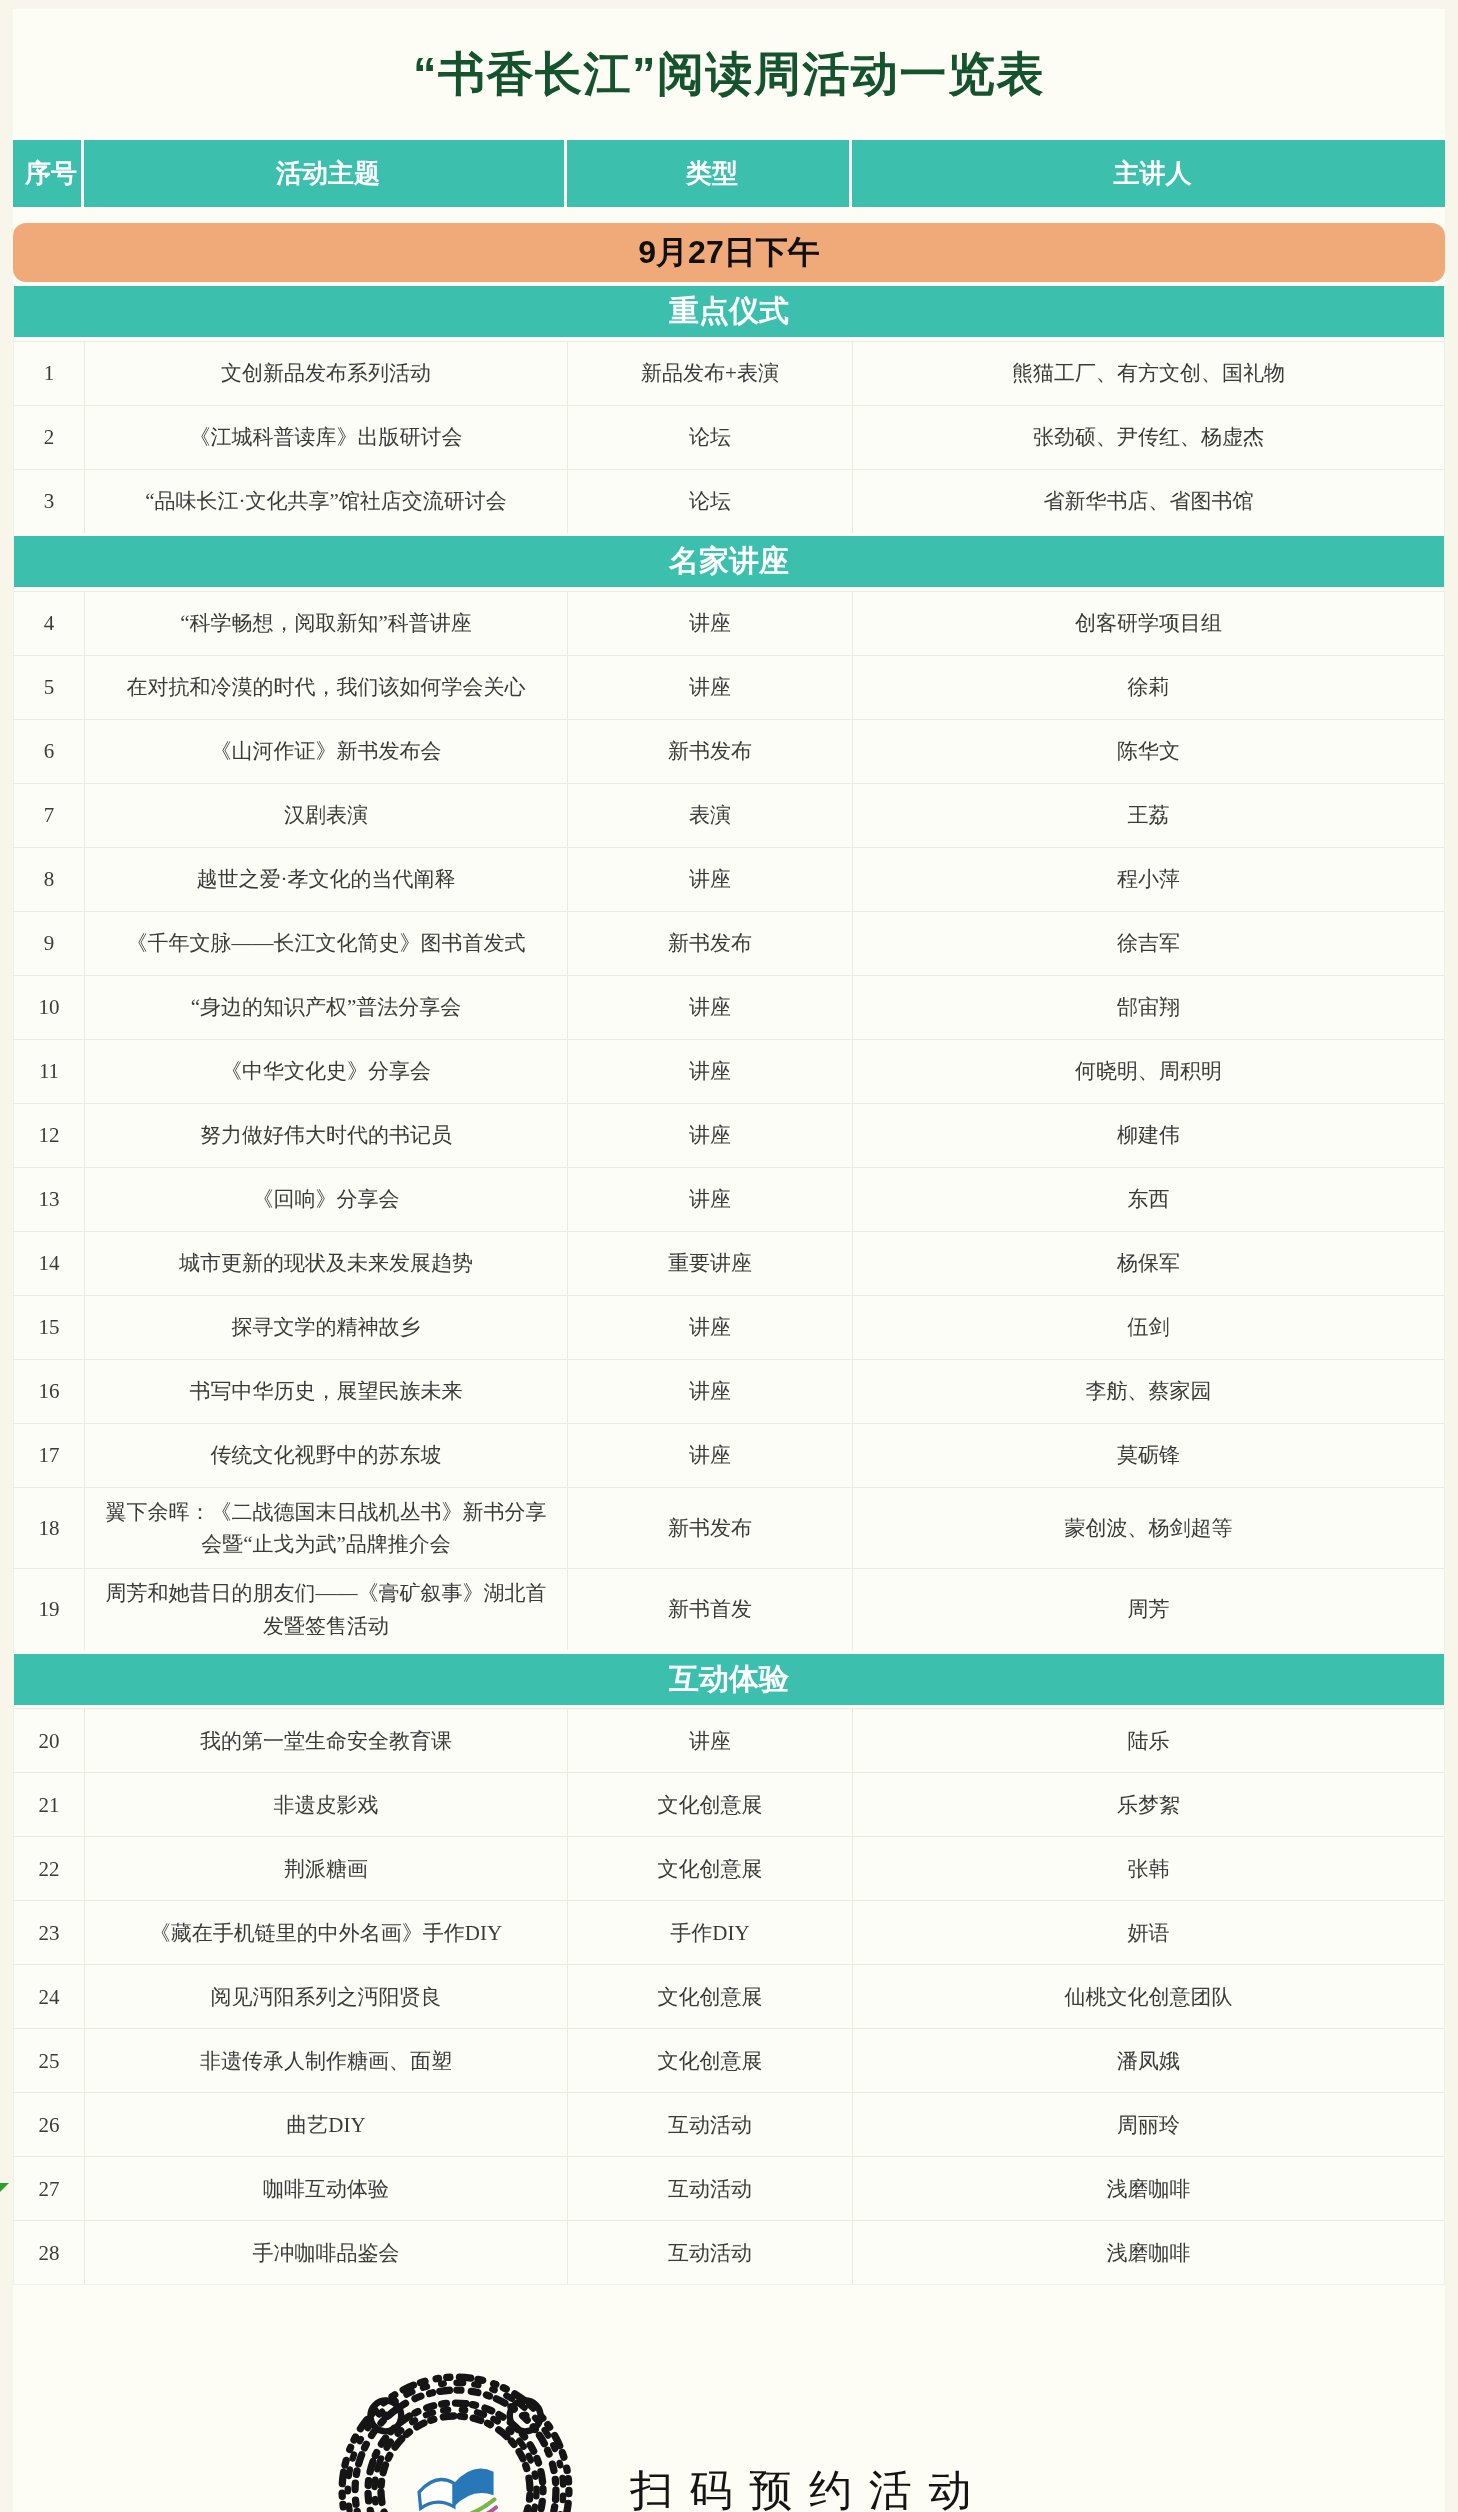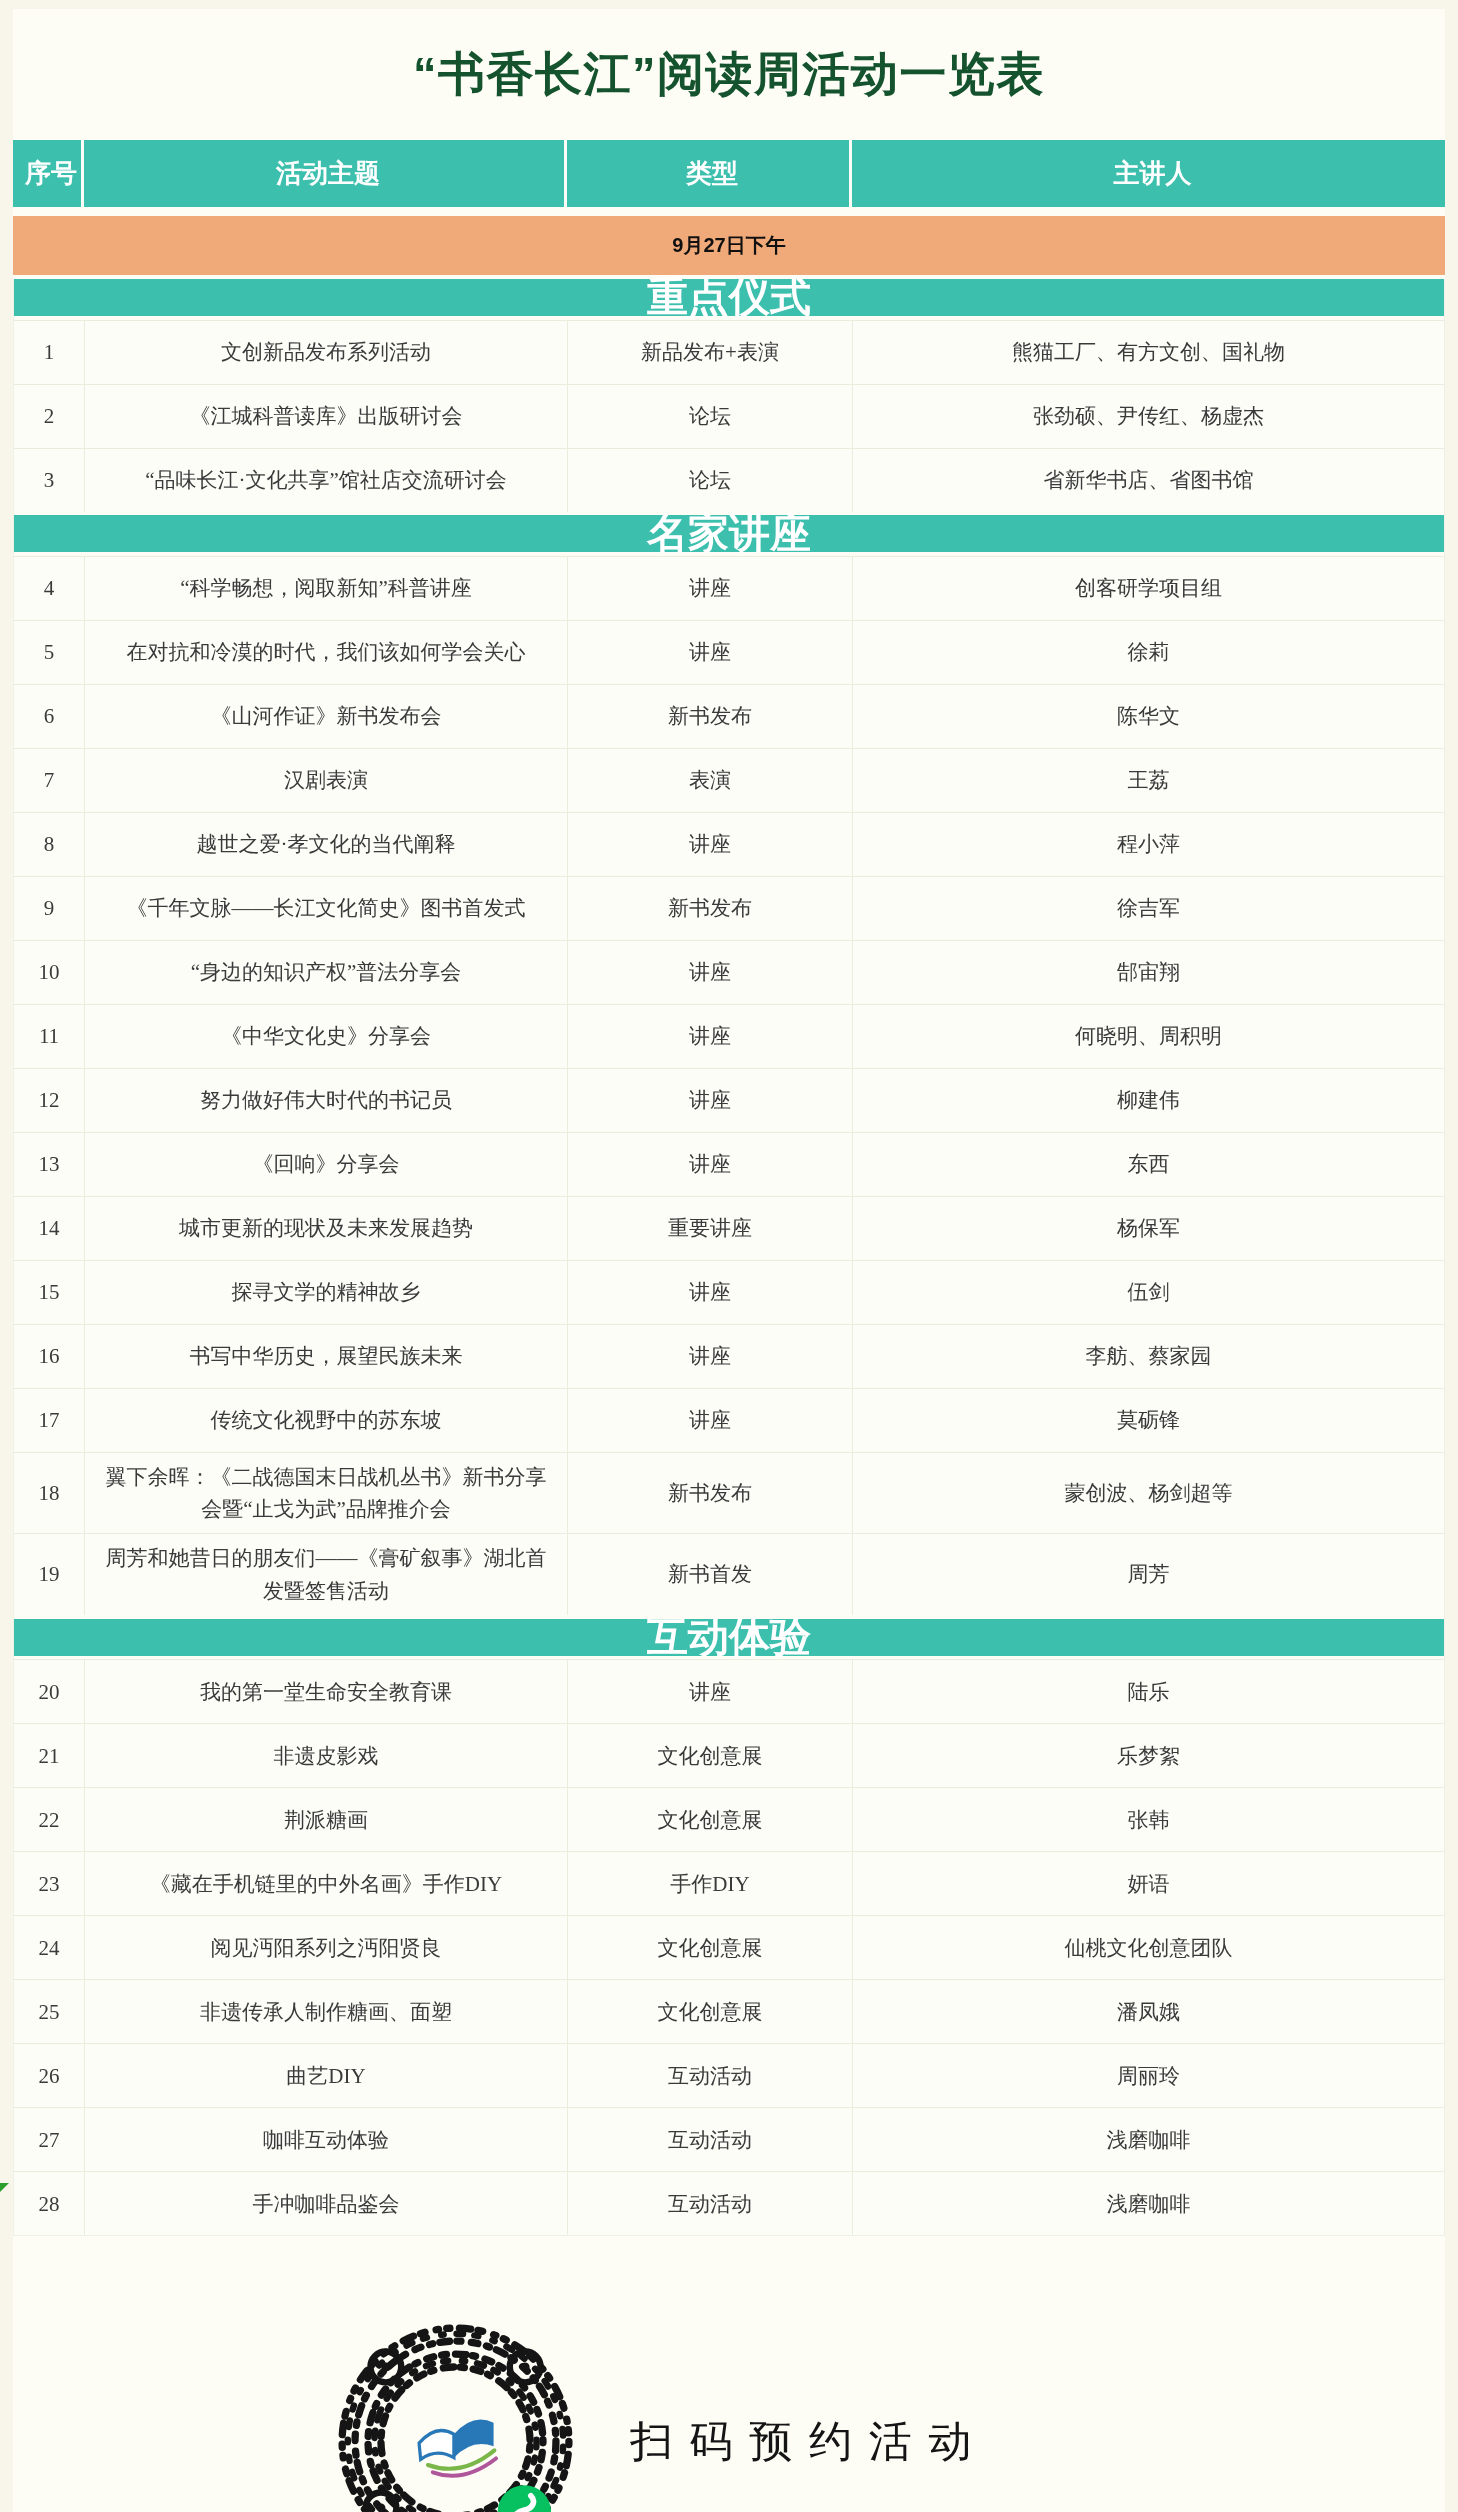--- a/index.html
+++ b/index.html
@@ -35,29 +35,29 @@
     box-sizing:border-box;
     padding-left:8px;
   }
   .header-cell:last-child{border-right:none;}
   .c-no{width:71px;flex:none;}
   .c-topic{width:483px;flex:none;}
   .c-type{width:285px;flex:none;}
   .c-speaker{flex:1;}
   
   .date-band{
-    margin-top:9px;height:59px;background:#f0aa7a;
-    display:flex;align-items:center;justify-content:center;
-    font-size:20px;font-weight:700;color:#101010;
+    margin-top:16px;height:59px;background:#f0aa7a;
+    display:flex;align-items:center;justify-content:center;
+    font-size:32px;font-weight:700;color:#101010;border-radius:13px;
   }
   
   .section-band{
-    margin-top:3.8px;margin-bottom:3.8px;height:37px;background:#3cbfad;
-    display:flex;align-items:center;justify-content:center;
-    font-size:41px;font-weight:700;color:#ffffff;
+    margin-top:3.8px;margin-bottom:3.8px;height:51px;background:#3cbfad;
+    display:flex;align-items:center;justify-content:center;
+    font-size:30px;font-weight:700;color:#ffffff;
   }
   
   .t-row{
     display:flex;min-height:64px;background:#fdfdf8;
     border-top:1.5px solid #e8edde;
     box-sizing:border-box;
   }
   .t-row:first-child{border-top:none;}
   .t-cell{
     display:flex;align-items:center;justify-content:center;

